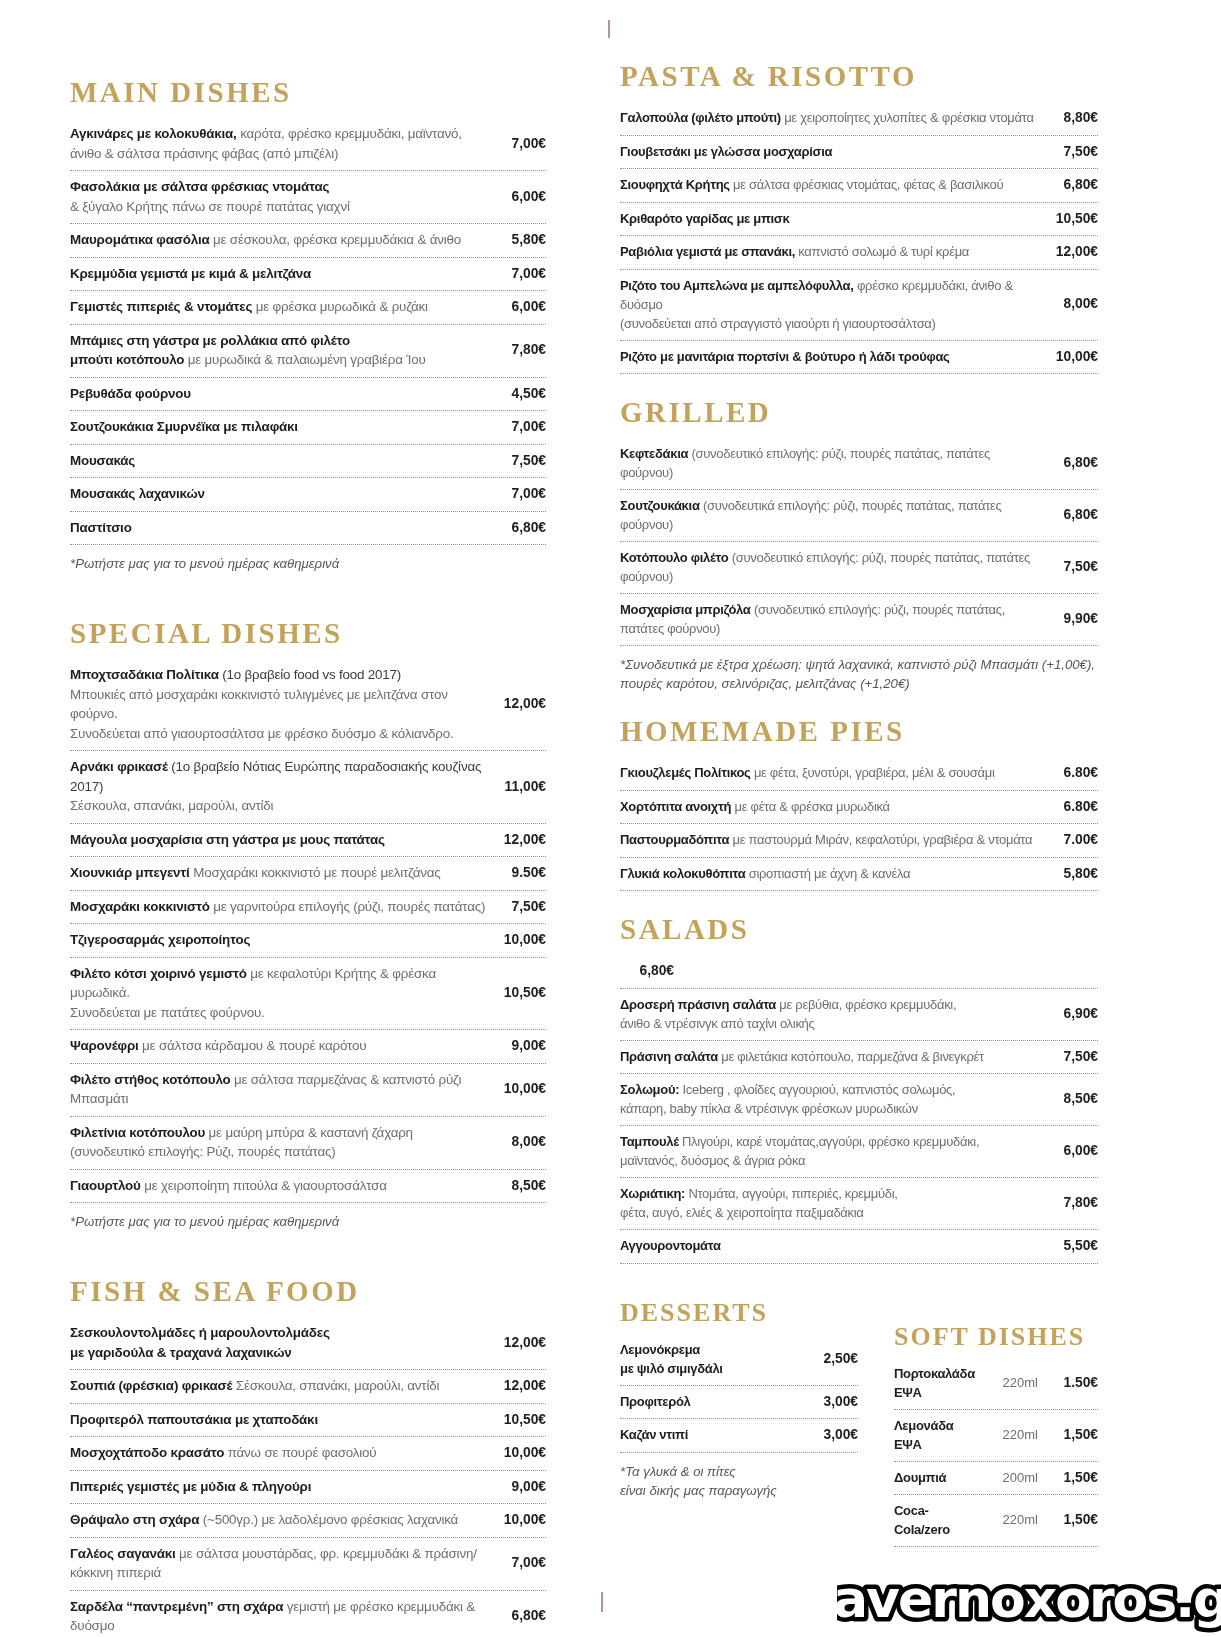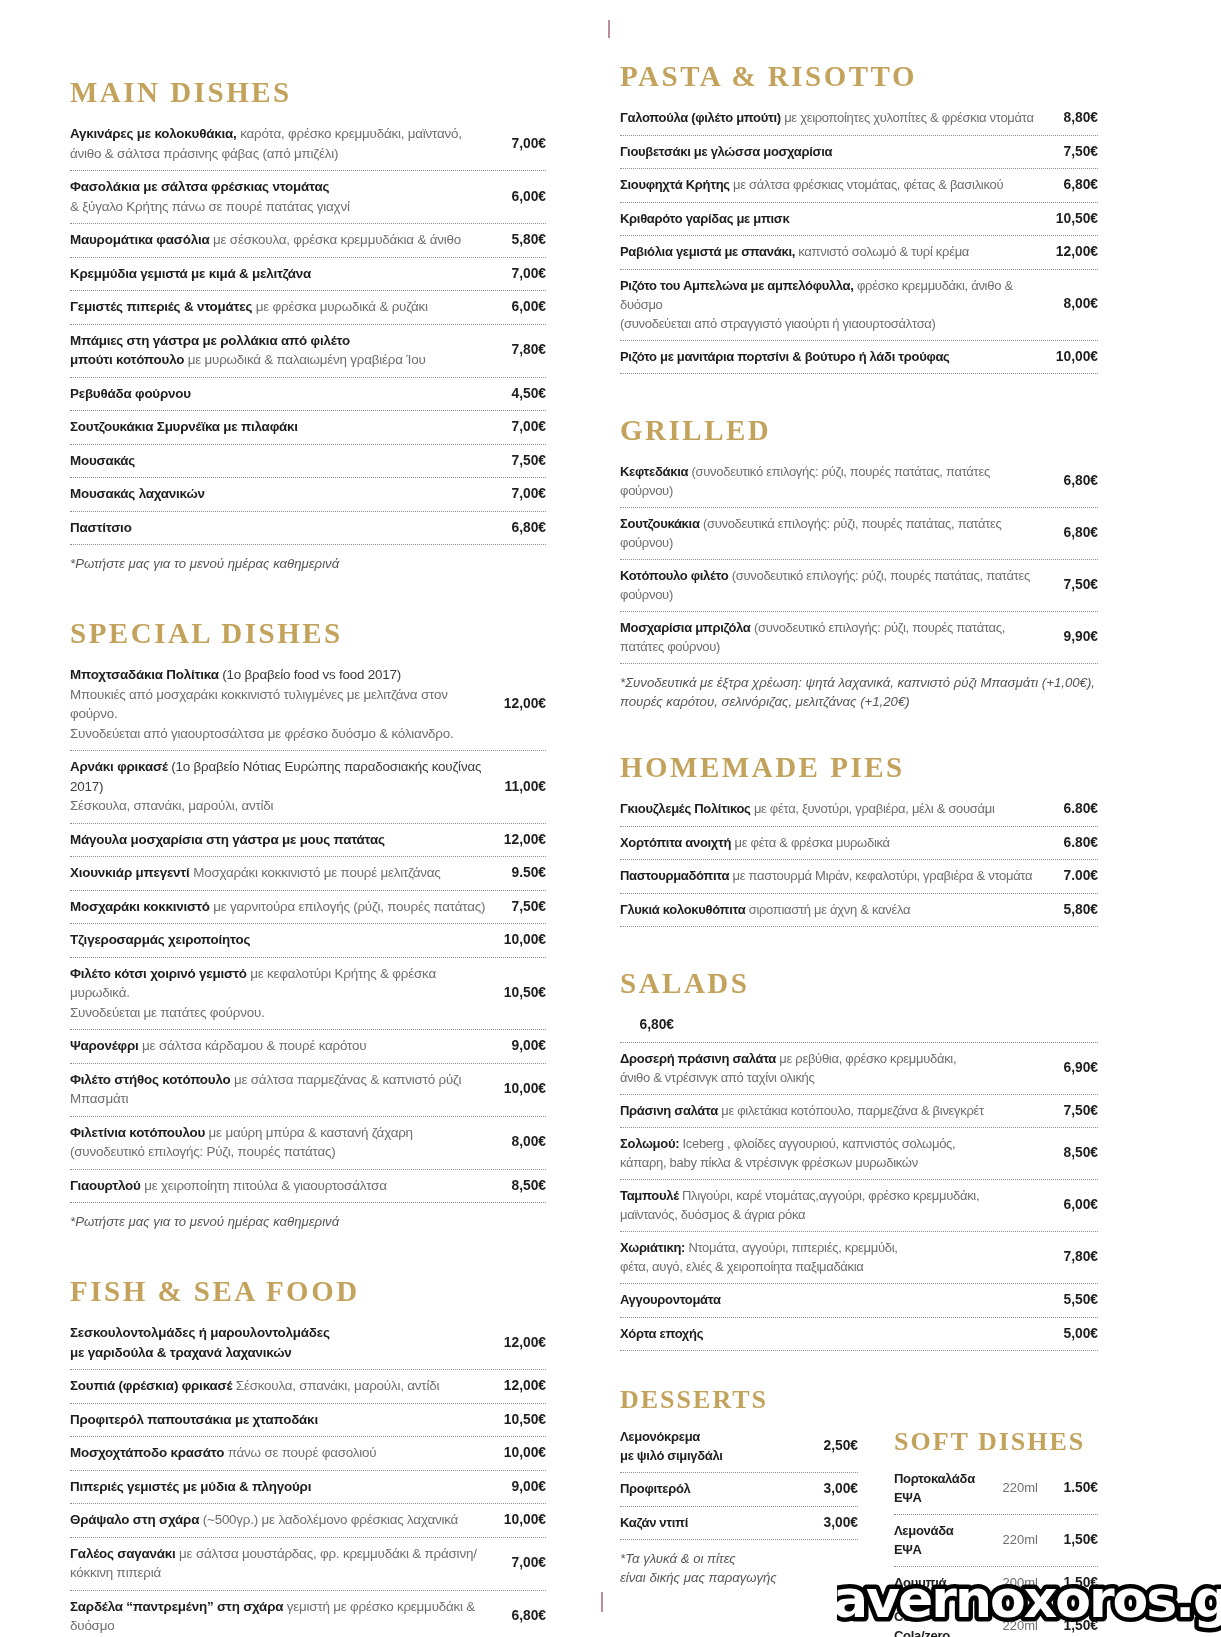--- a/index.html
+++ b/index.html
@@ -18,21 +18,21 @@
     font-family:"Liberation Serif", serif;
     font-weight:bold;
     font-size:29px; line-height:1;
     letter-spacing:2.5px;
     color:#c3a35c;
     margin:0 0 11px 0;
   }
   .bottom-row .stitle { font-size:26px; letter-spacing:2px; margin-bottom:8px; }
 
   .section + .section { margin-top:46px; }
-  .col-right .section + .section { margin-top:42px; }
+  .col-right .section + .section { margin-top:24px; }
 
   .item {
     display:flex; align-items:center;
     border-bottom:1px dotted #8f8f8f;
     padding:6px 0 7px 0;
   }
   .itext { flex:1; min-width:0; }
   .l1, .l2 { font-size:13.4px; line-height:19.5px; letter-spacing:-0.2px; color:#6d6e71; }
   .col-right .l1, .col-right .l2 { font-size:13px; line-height:19px; letter-spacing:-0.3px; }
   .l2 { white-space:pre-line; }
@@ -428,26 +428,20 @@
               <div class="l2"><span class="d">φέτα, αυγό, ελιές &amp; χειροποίητα παξιμαδάκια</span> </div>
             </div>
             <div class="price">7,80€</div>
           </div>
           <div class="item">
             <div class="itext">
               <div class="l1"><span class="n">Αγγουροντομάτα</span> </div>
             </div>
             <div class="price">5,50€</div>
           </div>
-          <div class="item">
-            <div class="itext">
-              <div class="l1"><span class="n">Χόρτα εποχής</span> </div>
-            </div>
-            <div class="price">5,00€</div>
-          </div>
         </div>
     </section>
 
     <div class="bottom-row">
       <section class="section desserts">
         <h2 class="stitle">DESSERTS</h2>
         <div class="items">
             <div class="item">
               <div class="itext">
                 <div class="l1"><span class="n">Λεμονόκρεμα</span> </div>

